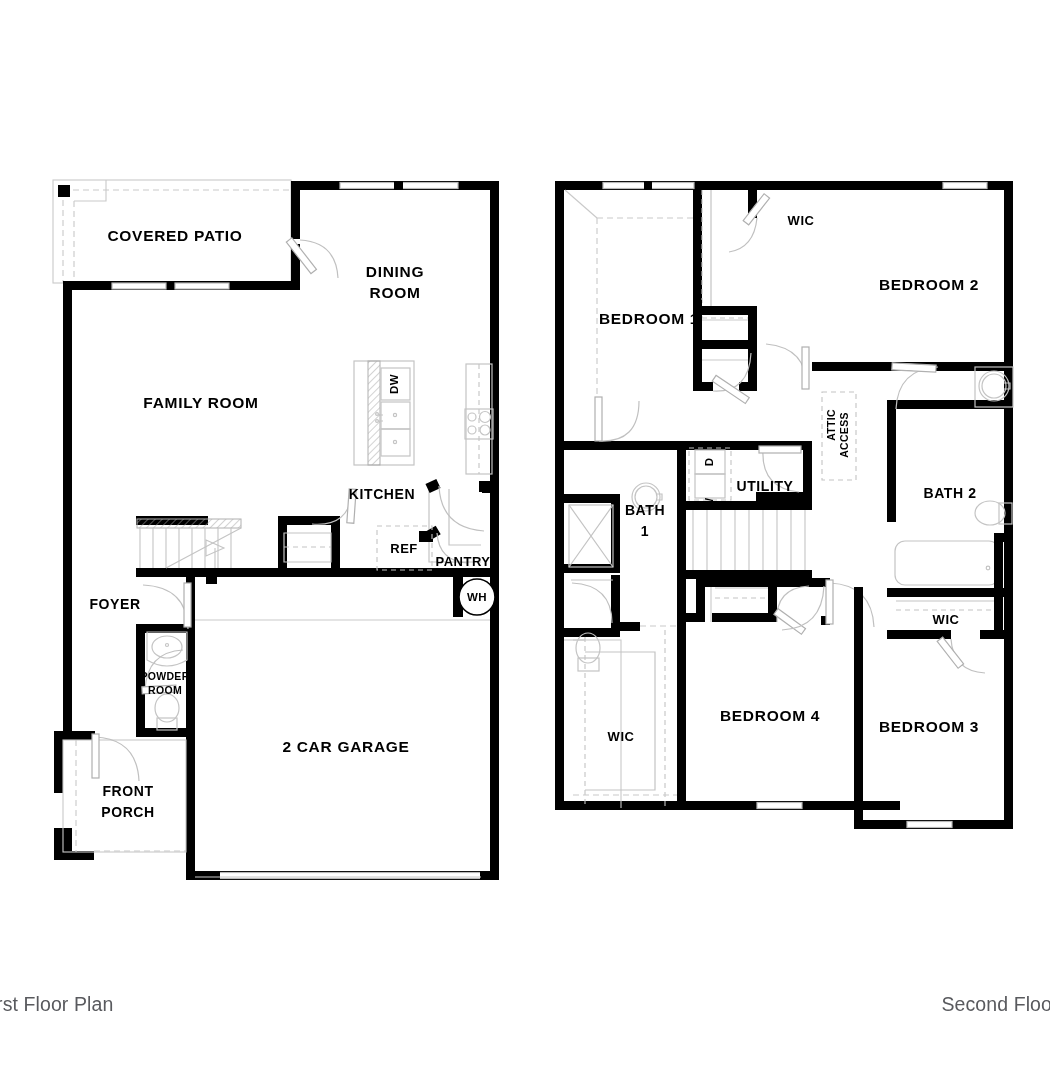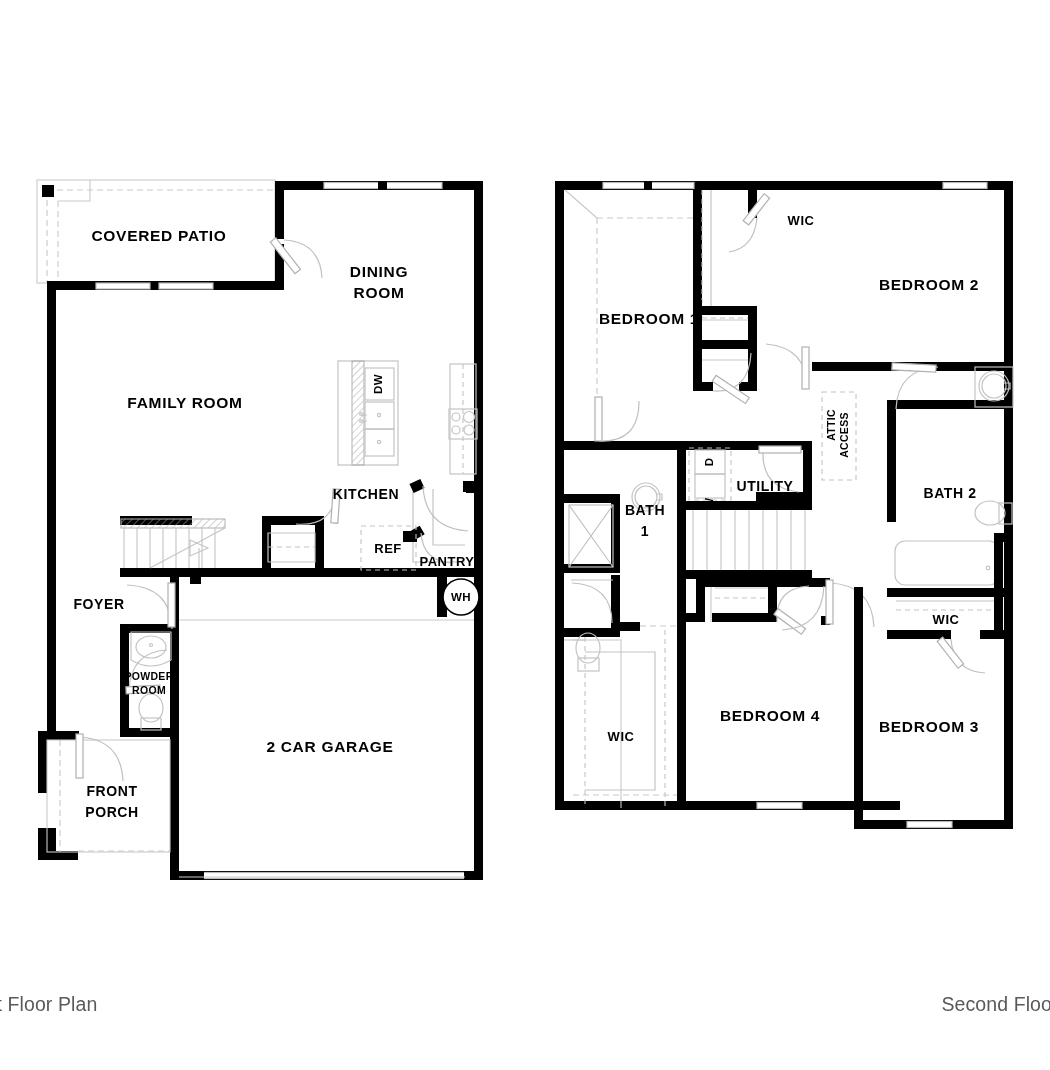--- a/index.html
+++ b/index.html
@@ -11,21 +11,21 @@
     font-family: "Liberation Sans", sans-serif;
   }
   #page {
     position: relative;
     width: 1050px;
     height: 1070px;
     background: #fff;
     overflow: hidden;
   }
   .plan-wrap { position: absolute; }
-  #plan-first  { left: 0px;   top: 0px; width: 525px; height: 1070px; }
+  #plan-first  { left: 16px;   top: 0px; width: 525px; height: 1070px; }
   #plan-second { left: 525px; top: 0px; width: 525px; height: 1070px; }
 
   .caption {
     position: absolute;
     width: 100%;
     text-align: center;
     top: 993px;
     font-size: 19.5px;
     color: #595a5e;
     letter-spacing: 0.1px;

